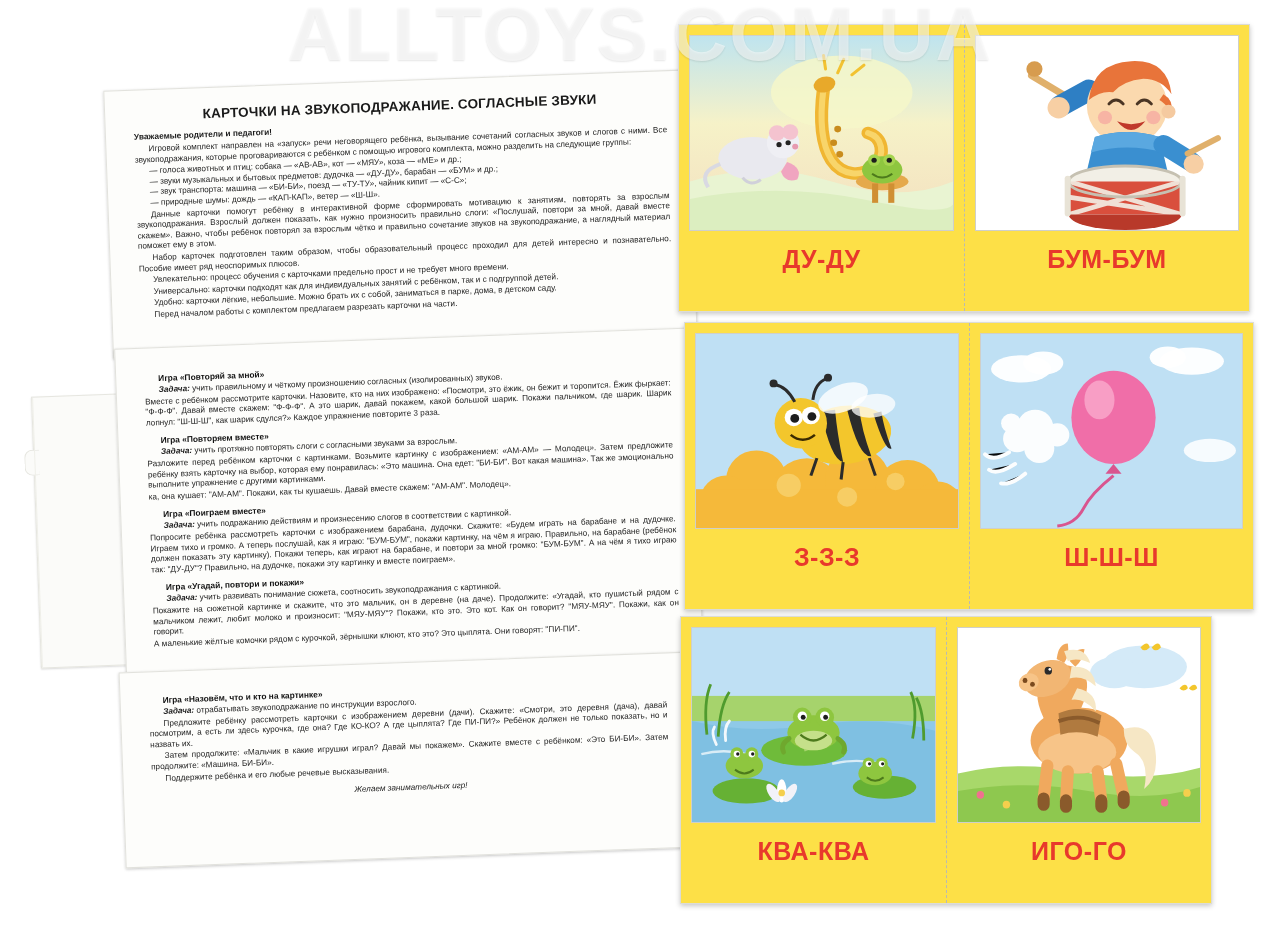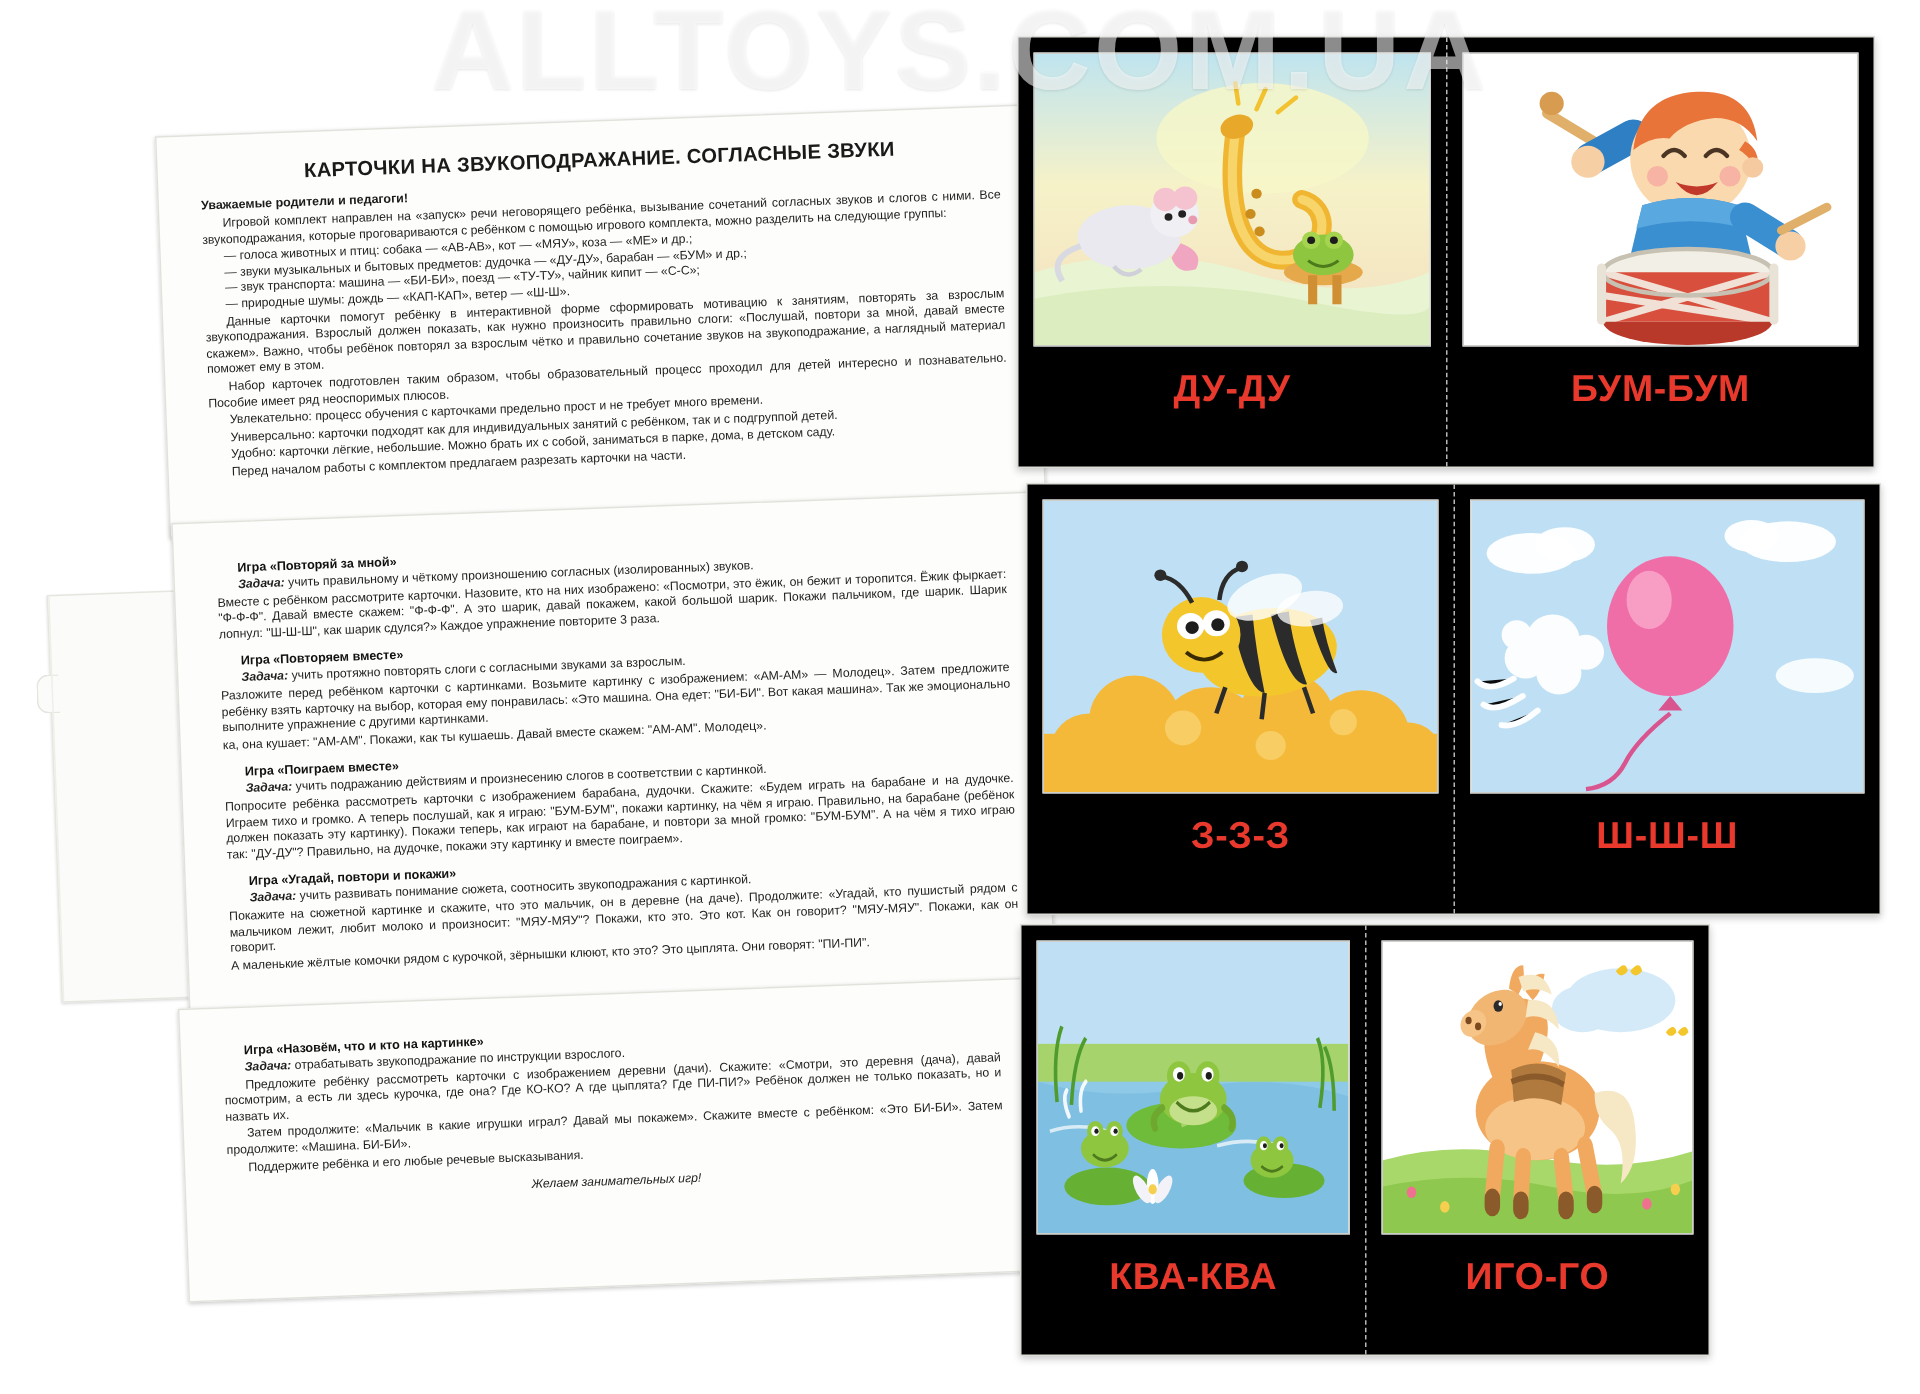--- a/index.html
+++ b/index.html
@@ -126,29 +126,29 @@
     font-size: 8.2px;
     font-style: italic;
     text-align: center;
     margin-top: 8px;
     color: #222;
   }
 
   
   .card-sheet {
     position: absolute;
-    background: #000000;
+    background: #fde047;
     border: 1px solid #dcdcd6;
     box-shadow: 0 2px 5px rgba(0,0,0,0.22);
     box-sizing: border-box;
     display: flex;
   }
   .cs1 { left: 678px; top: 24px;  width: 572px; height: 288px; }
   .cs2 { left: 684px; top: 322px; width: 570px; height: 288px; }
-  .cs3 { left: 680px; top: 616px; width: 460px; height: 288px; }
+  .cs3 { left: 680px; top: 616px; width: 532px; height: 288px; }
 
   .card {
     flex: 1 1 50%;
     position: relative;
     box-sizing: border-box;
     display: flex;
     flex-direction: column;
     align-items: center;
     padding: 10px 10px 4px 10px;
   }

